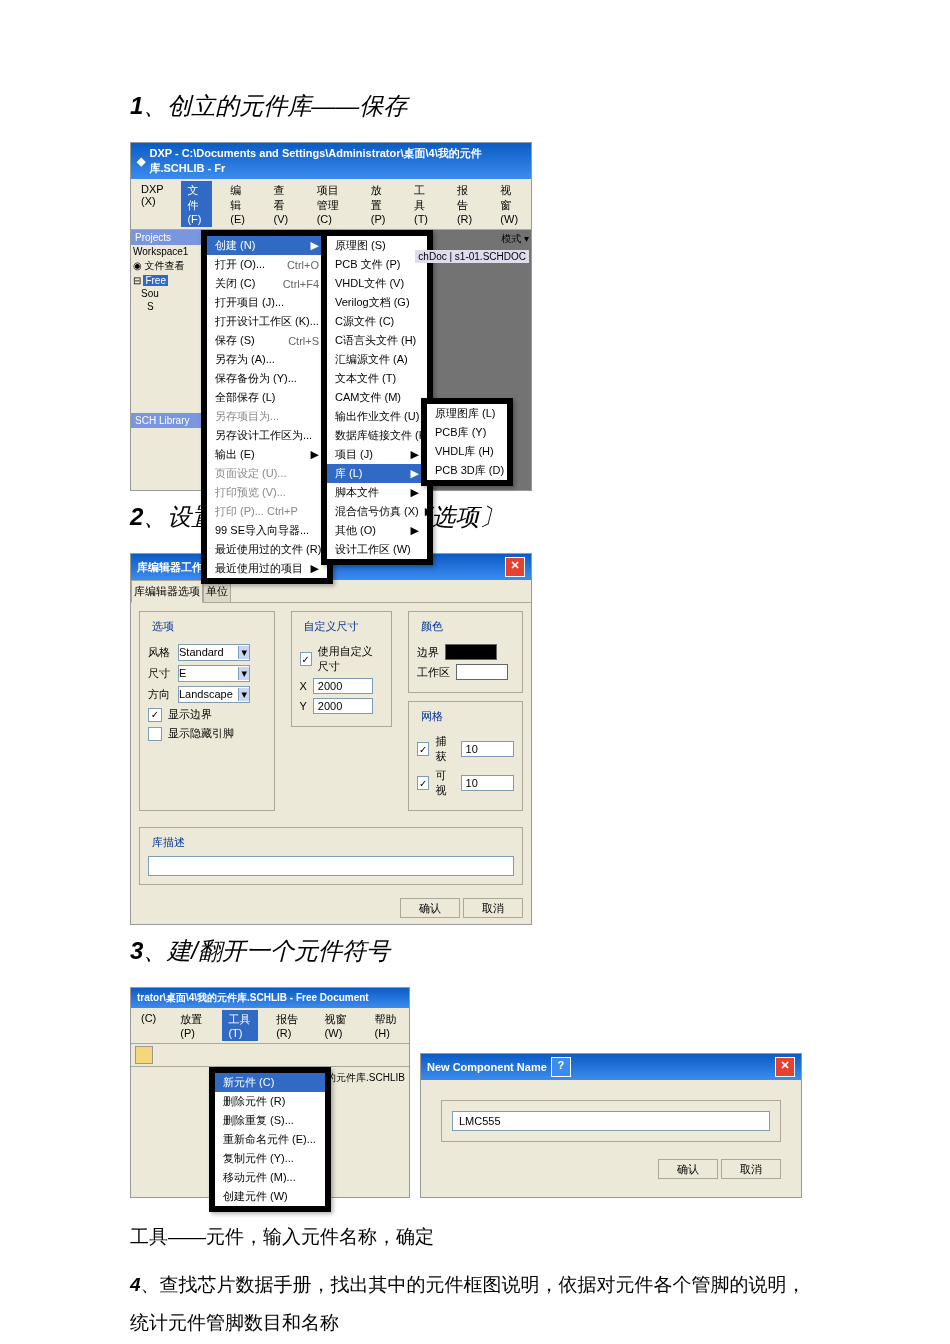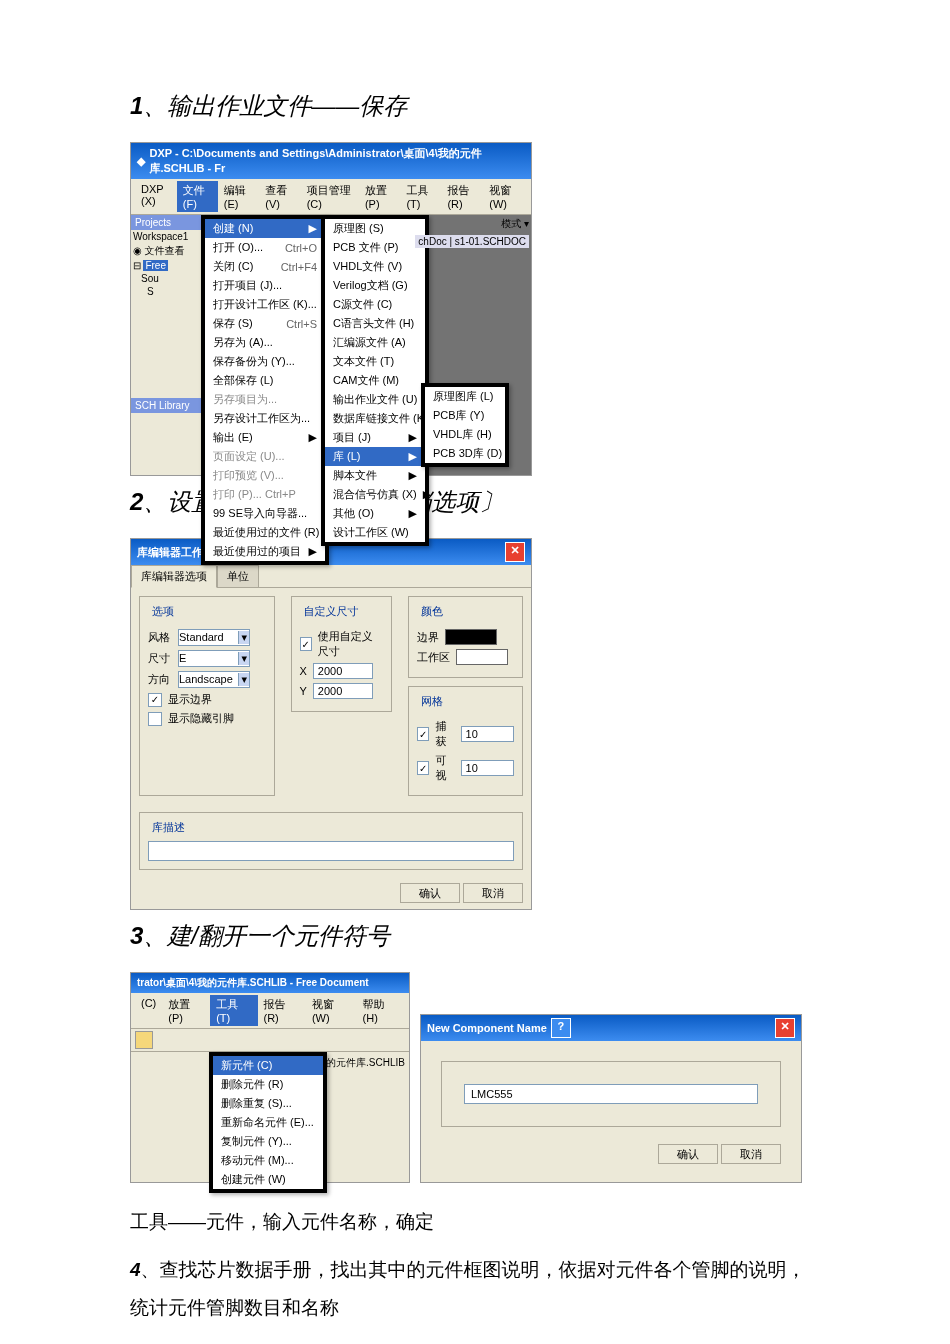--- a/index.html
+++ b/index.html
@@ -3,37 +3,37 @@
 <meta charset="utf-8">
 <style>
 body{margin:0;background:#fff;font-family:"Microsoft YaHei",SimSun,sans-serif;font-size:14px;color:#000}
 .page{width:950px;padding:80px 130px 40px;box-sizing:border-box}
 .heading{font-size:24px;font-style:italic;margin:10px 0 20px}
 .heading-num{font-weight:bold}
 .screenshot{border:1px solid #999;background:#ece9d8;font-size:11px;color:#000;margin-bottom:10px}
 .titlebar{background:linear-gradient(#0a5bc4,#3c8cf0);color:#fff;padding:3px 6px;font-weight:bold;display:flex;align-items:center;gap:4px}
 .titlebar .close{margin-left:auto;width:18px;height:18px;background:#e84030;border:1px solid #fff;text-align:center;line-height:14px;color:#fff}
 .titlebar .help{width:18px;height:18px;background:#3c8cf0;border:1px solid #fff;text-align:center;line-height:14px;color:#fff}
-.menubar{background:#ece9d8;padding:2px 4px;display:flex;gap:0;border-bottom:1px solid #aca899}
+.menubar{background:#ece9d8;padding:2px 4px;display:flex;gap:12px;border-bottom:1px solid #aca899}
 .menubar span{padding:2px 6px}
 .toolbar{background:#ece9d8;padding:2px 4px;display:flex;align-items:center;gap:2px;border-bottom:1px solid #aca899}
 .icon-sq{width:16px;height:16px;background:#f5d77a;border:1px solid #999;display:inline-block}
 .dropdown-item{padding:2px 8px;display:flex;align-items:center;gap:6px;white-space:nowrap}
 .dropdown-item.highlight{background:#316ac5;color:#fff}
 .dropdown-item .arrow{margin-left:auto}
 .dropdown-item .shortcut{margin-left:auto;color:#666}
 .ss1-body{display:flex;background:#737373;height:260px;position:relative}
 .ss1-left{width:70px;background:#ece9d8;border-right:1px solid #aca899;font-size:10px}
 .panel-hdr{background:#7a96df;color:#fff;padding:2px 4px}
 .tree-item{padding:1px 2px;display:flex;align-items:center;gap:2px}
-.submenu{position:absolute;background:#fff;border:4px solid #000000;box-shadow:2px 2px 4px rgba(0,0,0,.3)}
+.submenu{position:absolute;background:#fff;border:6px solid #000000;box-shadow:2px 2px 4px rgba(0,0,0,.3)}
 .ss2{width:400px}
 .ss2-body{background:#ece9d8;padding:0}
 .tabs{display:flex;border-bottom:1px solid #aca899;background:#ece9d8}
-.tab{padding:3px 9px;border:1px solid #aca899;background:#ece9d8;margin-bottom:-1px;border-bottom:1px solid #ece9d8}
+.tab{padding:3px 2px;border:1px solid #aca899;background:#ece9d8;margin-bottom:-1px;border-bottom:1px solid #ece9d8}
 .fieldset{border:1px solid #aca899;margin:8px;padding:8px}
 .fieldset-title{color:#003399;font-size:11px;margin:-14px 0 6px 0;background:#ece9d8;display:inline-block;padding:0 4px}
 .row{display:flex;align-items:center;gap:6px;margin:4px 0;font-size:11px}
 .select{border:1px solid #7f9db9;background:#fff;padding:1px 0;width:70px;display:flex;justify-content:space-between}
 .select .drop{background:#c8d6f2;border-left:1px solid #7f9db9;padding:0 2px}
 .input{border:1px solid #7f9db9;background:#fff;padding:1px 4px;width:50px}
 .checkbox{width:12px;height:12px;border:1px solid #7f9db9;background:#fff;display:inline-flex;align-items:center;justify-content:center;font-size:10px}
 .swatch{width:50px;height:14px;border:1px solid #666;display:inline-block}
 .btn{border:1px solid #aca899;background:#ece9d8;padding:3px 18px;font-size:11px}
 .ss2-cols{display:flex}
@@ -45,21 +45,21 @@
 .body-text{font-size:19px;line-height:2.0;margin:10px 0}
 .dimmed{color:#888}
 .flex-row{display:flex;gap:10px;align-items:flex-end}
 </style>
 </head>
 <body>
 
 <div class="page">
 
 <div class="heading">
- <span class="heading-num">1</span><span>、输出作业文件——保存</span>
+ <span class="heading-num">1</span><span>、创立的元件库——保存</span>
 </div>
 
 <div class="screenshot" style="width:400px">
  <div class="titlebar">
   <span>◆</span>
   <span>DXP - C:\Documents and Settings\Administrator\桌面\4\我的元件库.SCHLIB - Fr</span>
  </div>
  <div class="menubar">
   <span>DXP (X)</span>
   <span style="background:#316ac5;color:#fff">文件 (F)</span>
@@ -393,21 +393,21 @@
  </div>
 </div>
 
 <div class="screenshot ss4">
  <div class="titlebar">
   <span>New Component Name</span>
   <span class="help">?</span>
   <span class="close">✕</span>
  </div>
  <div class="ss4-body">
-  <div class="fieldset" style="margin:0 0 20px 0;padding:22px">
+  <div class="fieldset" style="margin:0 0 20px 0;padding:10px">
    <div class="ss4-input">LMC555</div>
   </div>
   <div style="text-align:right">
    <span class="btn">确认</span>
    <span class="btn">取消</span>
   </div>
  </div>
 </div>
 </div>
 

